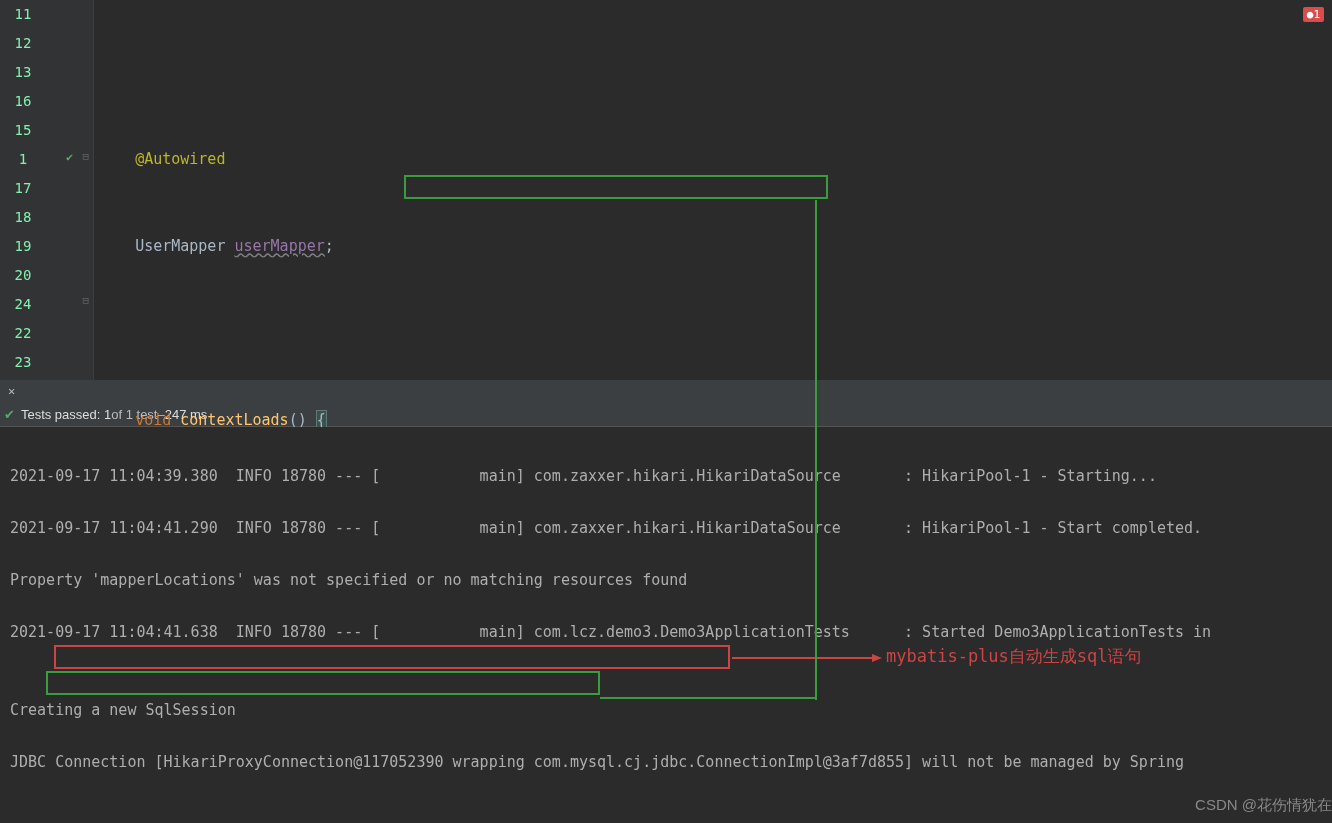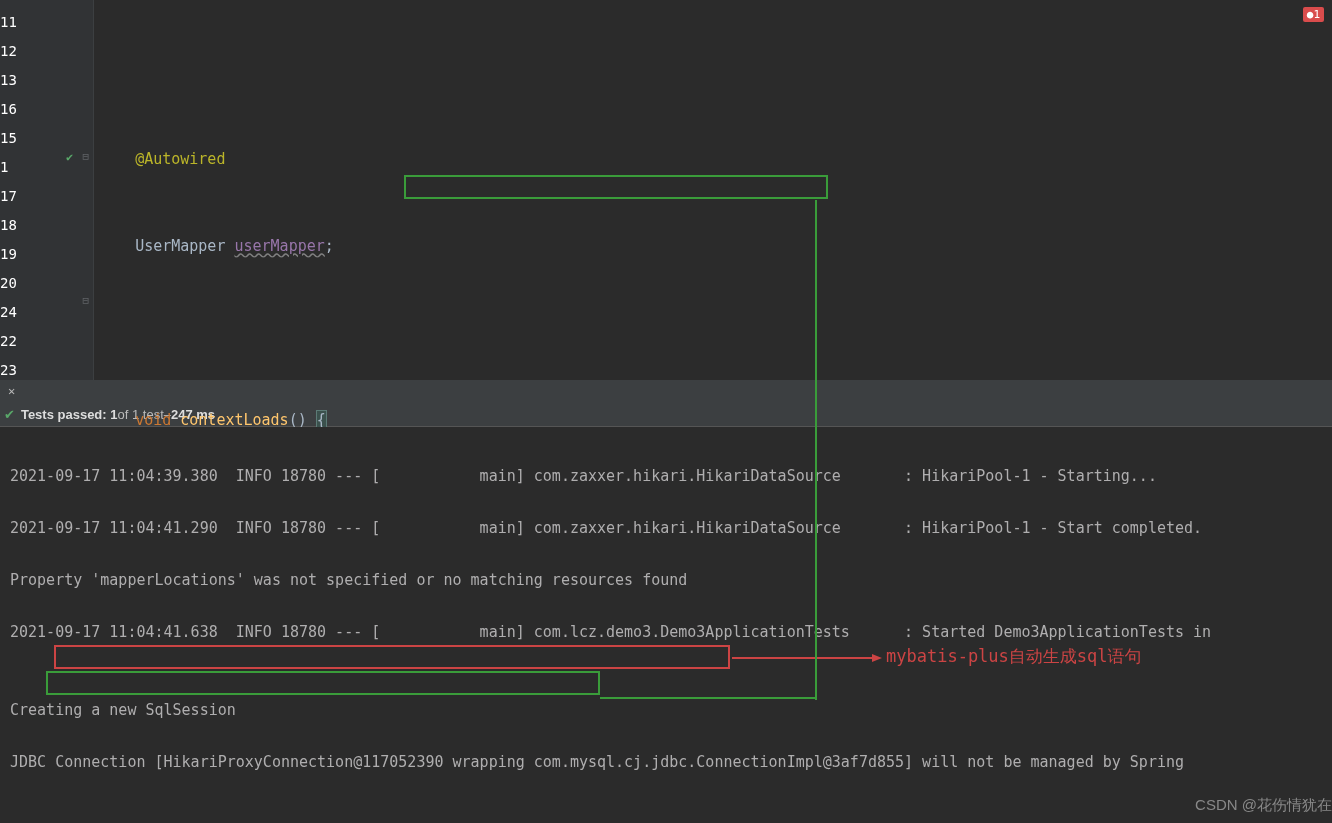--- a/index.html
+++ b/index.html
@@ -14,25 +14,25 @@
     }
     .editor-area {
       display: flex;
       height: 380px;
       background: #2b2b2b;
       position: relative;
     }
     .gutter {
       width: 60px;
       background: #313335;
-      text-align: left;
+      text-align: center;
       padding-right: 14px;
-      padding-top: 8px;
+      padding-top: 0;
       font-size: 14px;
-      color: #ffffff;
+      color: #86efac;
       line-height: 29px;
       user-select: none;
     }
     .gutter-markers {
       width: 34px;
       background: #313335;
       position: relative;
       border-right: 1px solid #3c3f41;
     }
     .marker {
@@ -96,21 +96,21 @@
       background: #3c3f41;
       height: 24px;
       display: flex;
       align-items: center;
       padding-left: 4px;
       font-size: 13px;
       color: #bbb;
       font-family: -apple-system, 'Segoe UI', sans-serif;
     }
     .test-status .check { color: #59a869; margin-right: 6px; }
-    .test-status b { color: #ddd; font-weight: bold; }
+    .test-status b { color: #ddd; font-weight: normal; }
     .console {
       background: #2b2b2b;
       padding: 10px;
       font-size: 15px;
       line-height: 26px;
       white-space: pre;
       color: #afaeaf;
       position: relative;
       height: 395px;
     }

